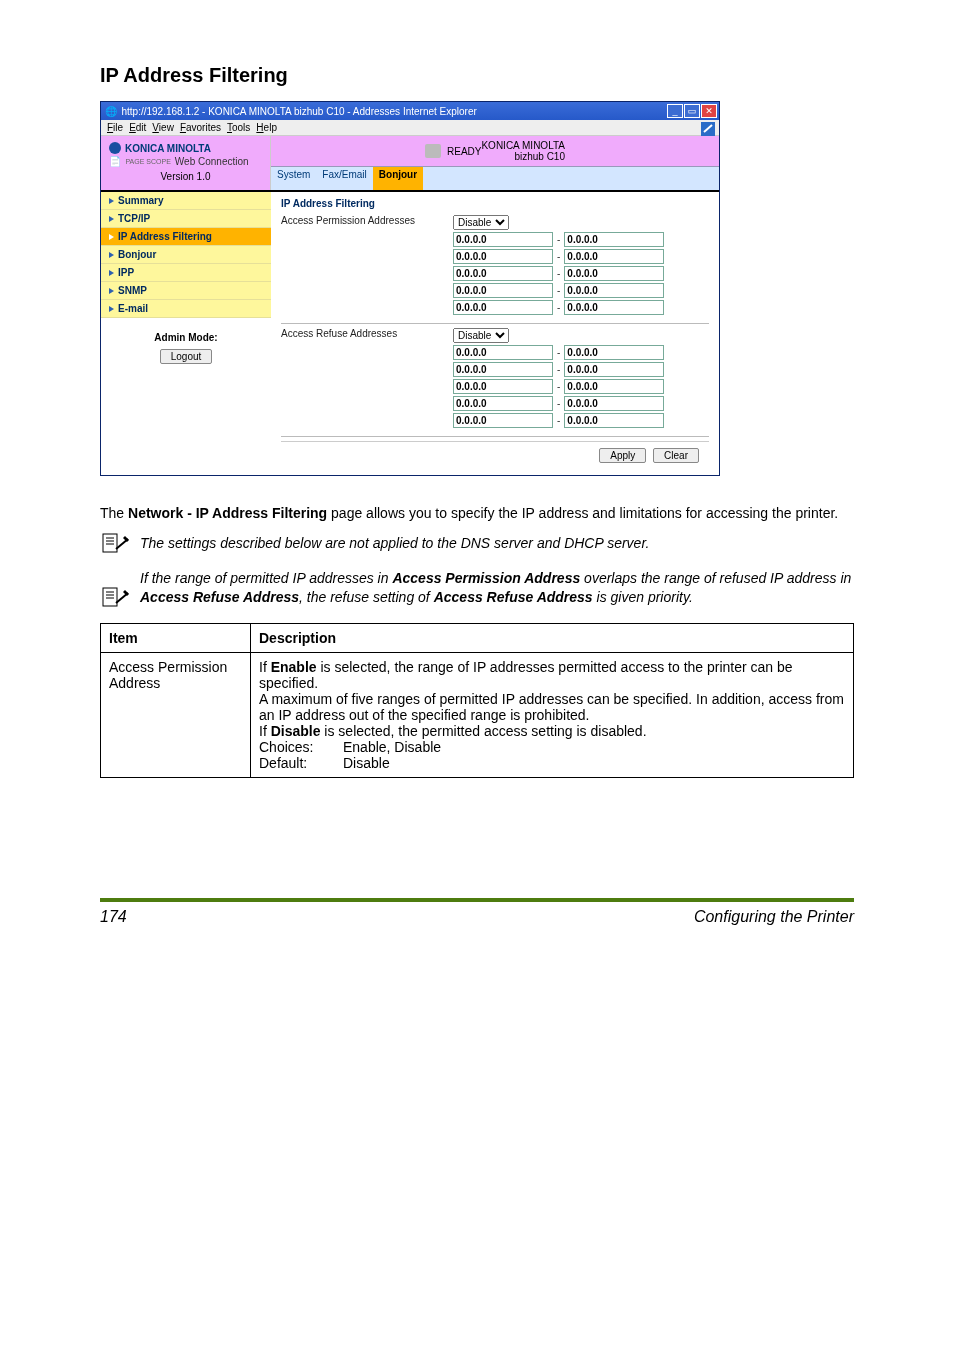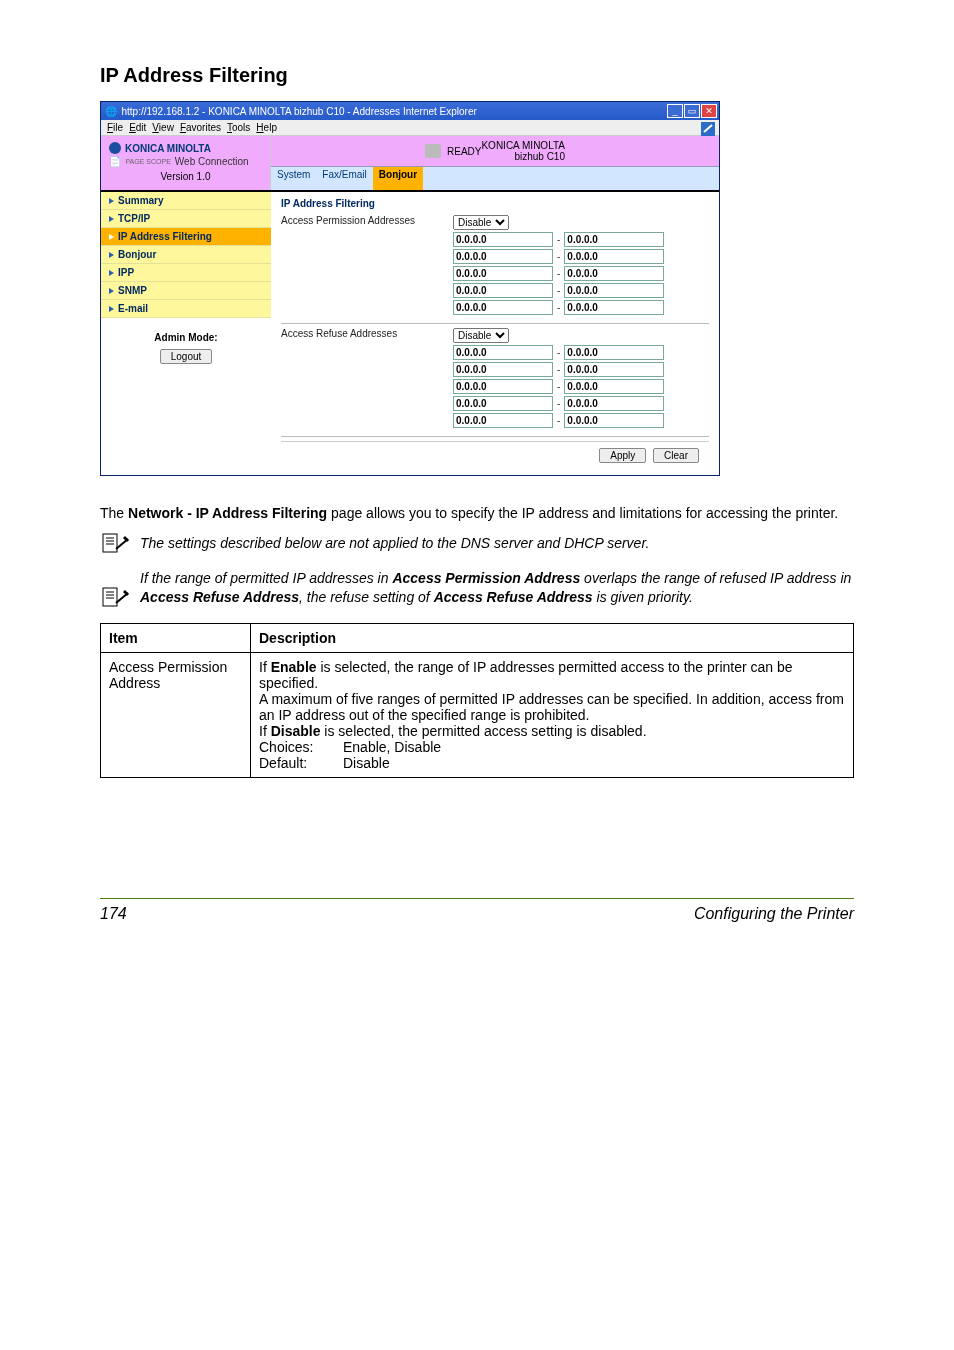--- a/index.html
+++ b/index.html
@@ -106,21 +106,21 @@
   .note-block {display:flex; align-items:flex-end; gap:10px; margin:10px 0 16px 2px;}
   .note-icon svg { display:block; }
   .note-text {font-style:italic; font-size:14px; line-height:1.35;}
   
   table.desc-table{border-collapse:collapse; width:100%; font-size:14px; margin-top:8px;}
   table.desc-table td, table.desc-table th{border:1px solid #000; padding:6px 8px; vertical-align:top;}
   table.desc-table th{text-align:left; font-weight:bold; background:#fff;}
   .choices-line{display:flex; gap:18px;}
   .choices-line span:first-child{min-width:66px;}
   
-  .footer-line{border-top:1px solid #4d7c0f; margin-top:120px; padding-top:6px; display:flex; justify-content:space-between; font-size:16px; font-style:italic;align-items:center;}
+  .footer-line{border-top:4px solid #4d7c0f; margin-top:120px; padding-top:6px; display:flex; justify-content:space-between; font-size:16px; font-style:italic;align-items:center;}
   .footer-line .pg{font-style:italic;}
 </style>
 </head>
 <body>
 
 <div class="page">
 
   <h2 class="section-heading">IP Address Filtering</h2>
 
   <div class="browser">

